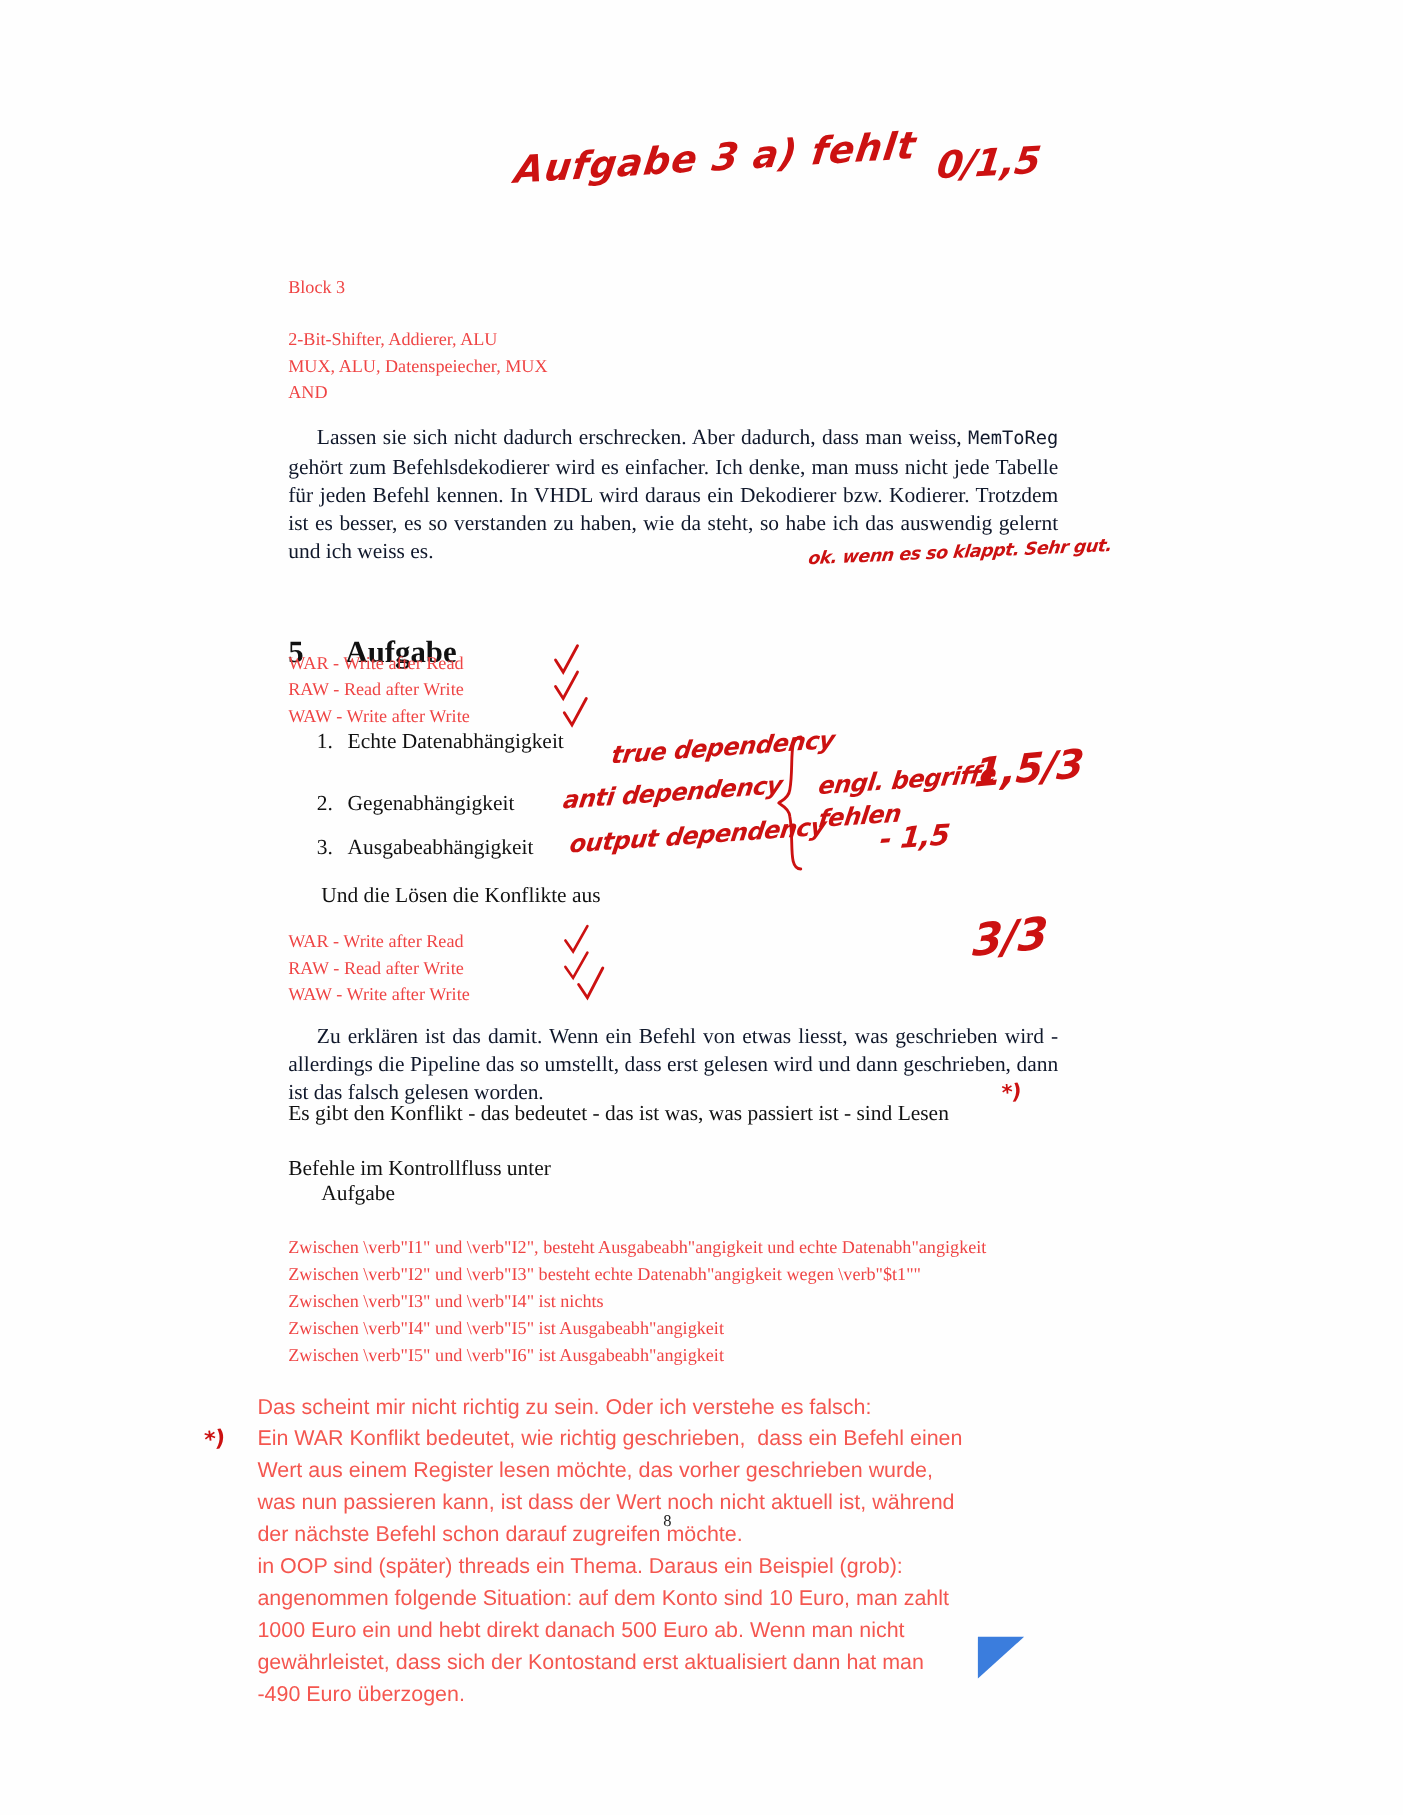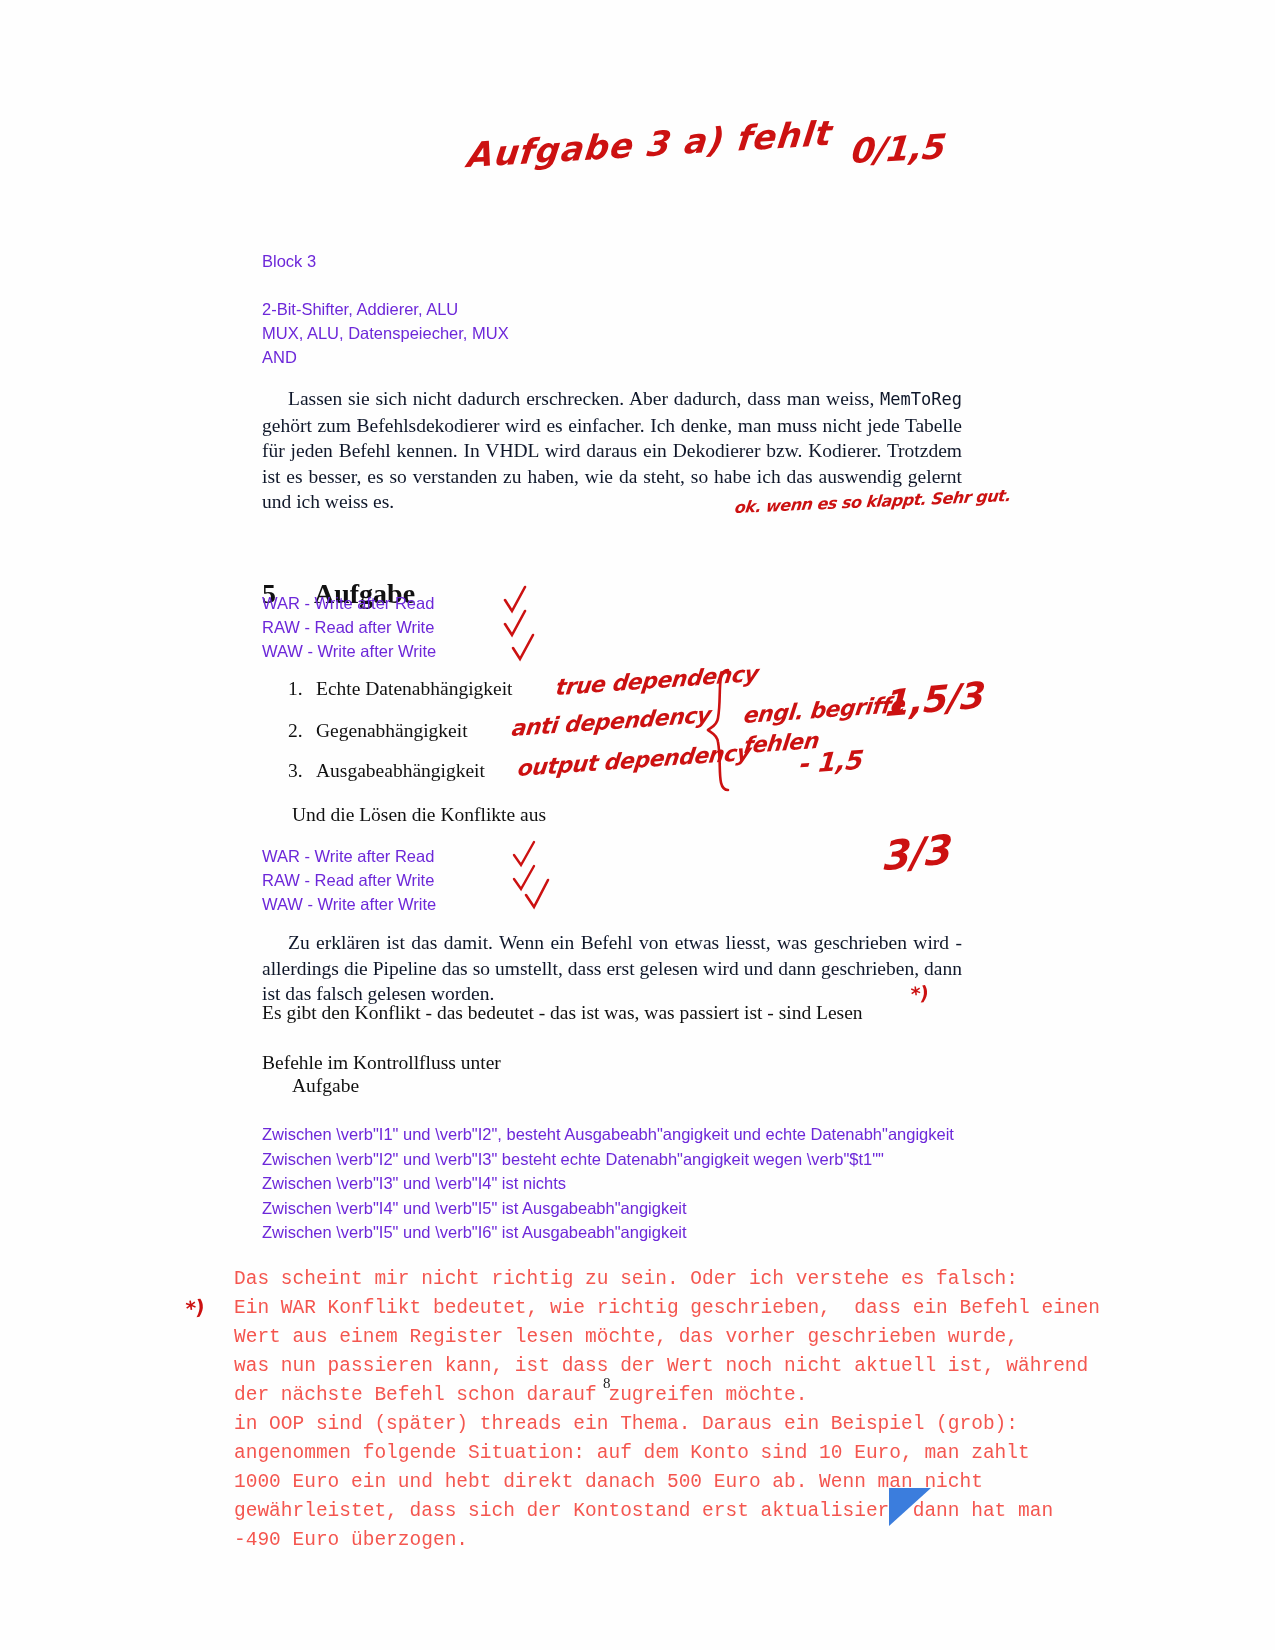--- a/index.html
+++ b/index.html
@@ -83,25 +83,25 @@
   
   .brace {
     position: absolute;
     color: #cc1111;
   }
   .brace svg { display: block; overflow: visible; }
 
   
   .mono {
     position: absolute;
-    font-family: Liberation Sans, sans-serif;
+    font-family: Liberation Serif, serif;
     font-size: 16.5px;
     line-height: 24px;
     white-space: pre;
-    color: #6d28d9;
+    color: #ef4444;
   }
   .para {
     position: absolute;
     font-family: "Liberation Serif", serif;
     font-size: 19.5px;
     line-height: 25.5px;
     color: #0f172a;
     text-align: justify;
     text-justify: inter-word;
   }
@@ -136,21 +136,21 @@
 
   
   .red-note {
     position: absolute;
     color: #f4564f;
     font-family: "Liberation Sans", sans-serif;
     font-size: 19.5px;
     line-height: 29px;
     white-space: pre;
   }
-  .red-note-line { display: block; font-family: Liberation Mono, monospace; }
+  .red-note-line { display: block; }
 
   .page-number {
     position: absolute;
     font-family: "Liberation Serif", serif;
     font-size: 15px;
     color: #222;
   }
 
   
   .blue-tri {
@@ -191,21 +191,21 @@
     <svg viewBox="0 0 26 30">
         <path d="M2 14 L9 25 L22 1" stroke="#cc1111" stroke-width="2.6" fill="none" stroke-linecap="round"></path>
       </svg>
   </div>
   <div class="check" style="left:511px; top:634px;">
     <svg viewBox="0 0 26 30">
         <path d="M2 14 L9 25 L22 1" stroke="#cc1111" stroke-width="2.6" fill="none" stroke-linecap="round"></path>
       </svg>
   </div>
 
-  <div class="enum-item" style="left:288px; top:678px;"><span class="n">1.</span><span>Echte Datenabhängigkeit</span></div>
+  <div class="enum-item" style="left:288px; top:664px;"><span class="n">1.</span><span>Echte Datenabhängigkeit</span></div>
   <div class="enum-item" style="left:288px; top:720px;"><span class="n">2.</span><span>Gegenabhängigkeit</span></div>
   <div class="enum-item" style="left:288px; top:760px;"><span class="n">3.</span><span>Ausgabeabhängigkeit</span></div>
 
   <div class="hw hw-mid" style="left:556px; top:675px;">true dependency</div>
   <div class="hw hw-mid" style="left:512px; top:716px;">anti dependency</div>
   <div class="hw hw-mid" style="left:518px; top:756px;">output dependency</div>
 
   <div class="brace" style="left:706px; top:668px; width:34px; height:124px;">
     <svg width="34" height="124" viewBox="0 0 34 124">
       <path d="M22 2 C10 2 16 28 12 50 C11 58 4 60 2 62 C4 64 11 66 12 74 C16 96 10 122 22 122" stroke="#cc1111" stroke-width="2.6" fill="none" stroke-linecap="round" stroke-linejoin="round"></path>

